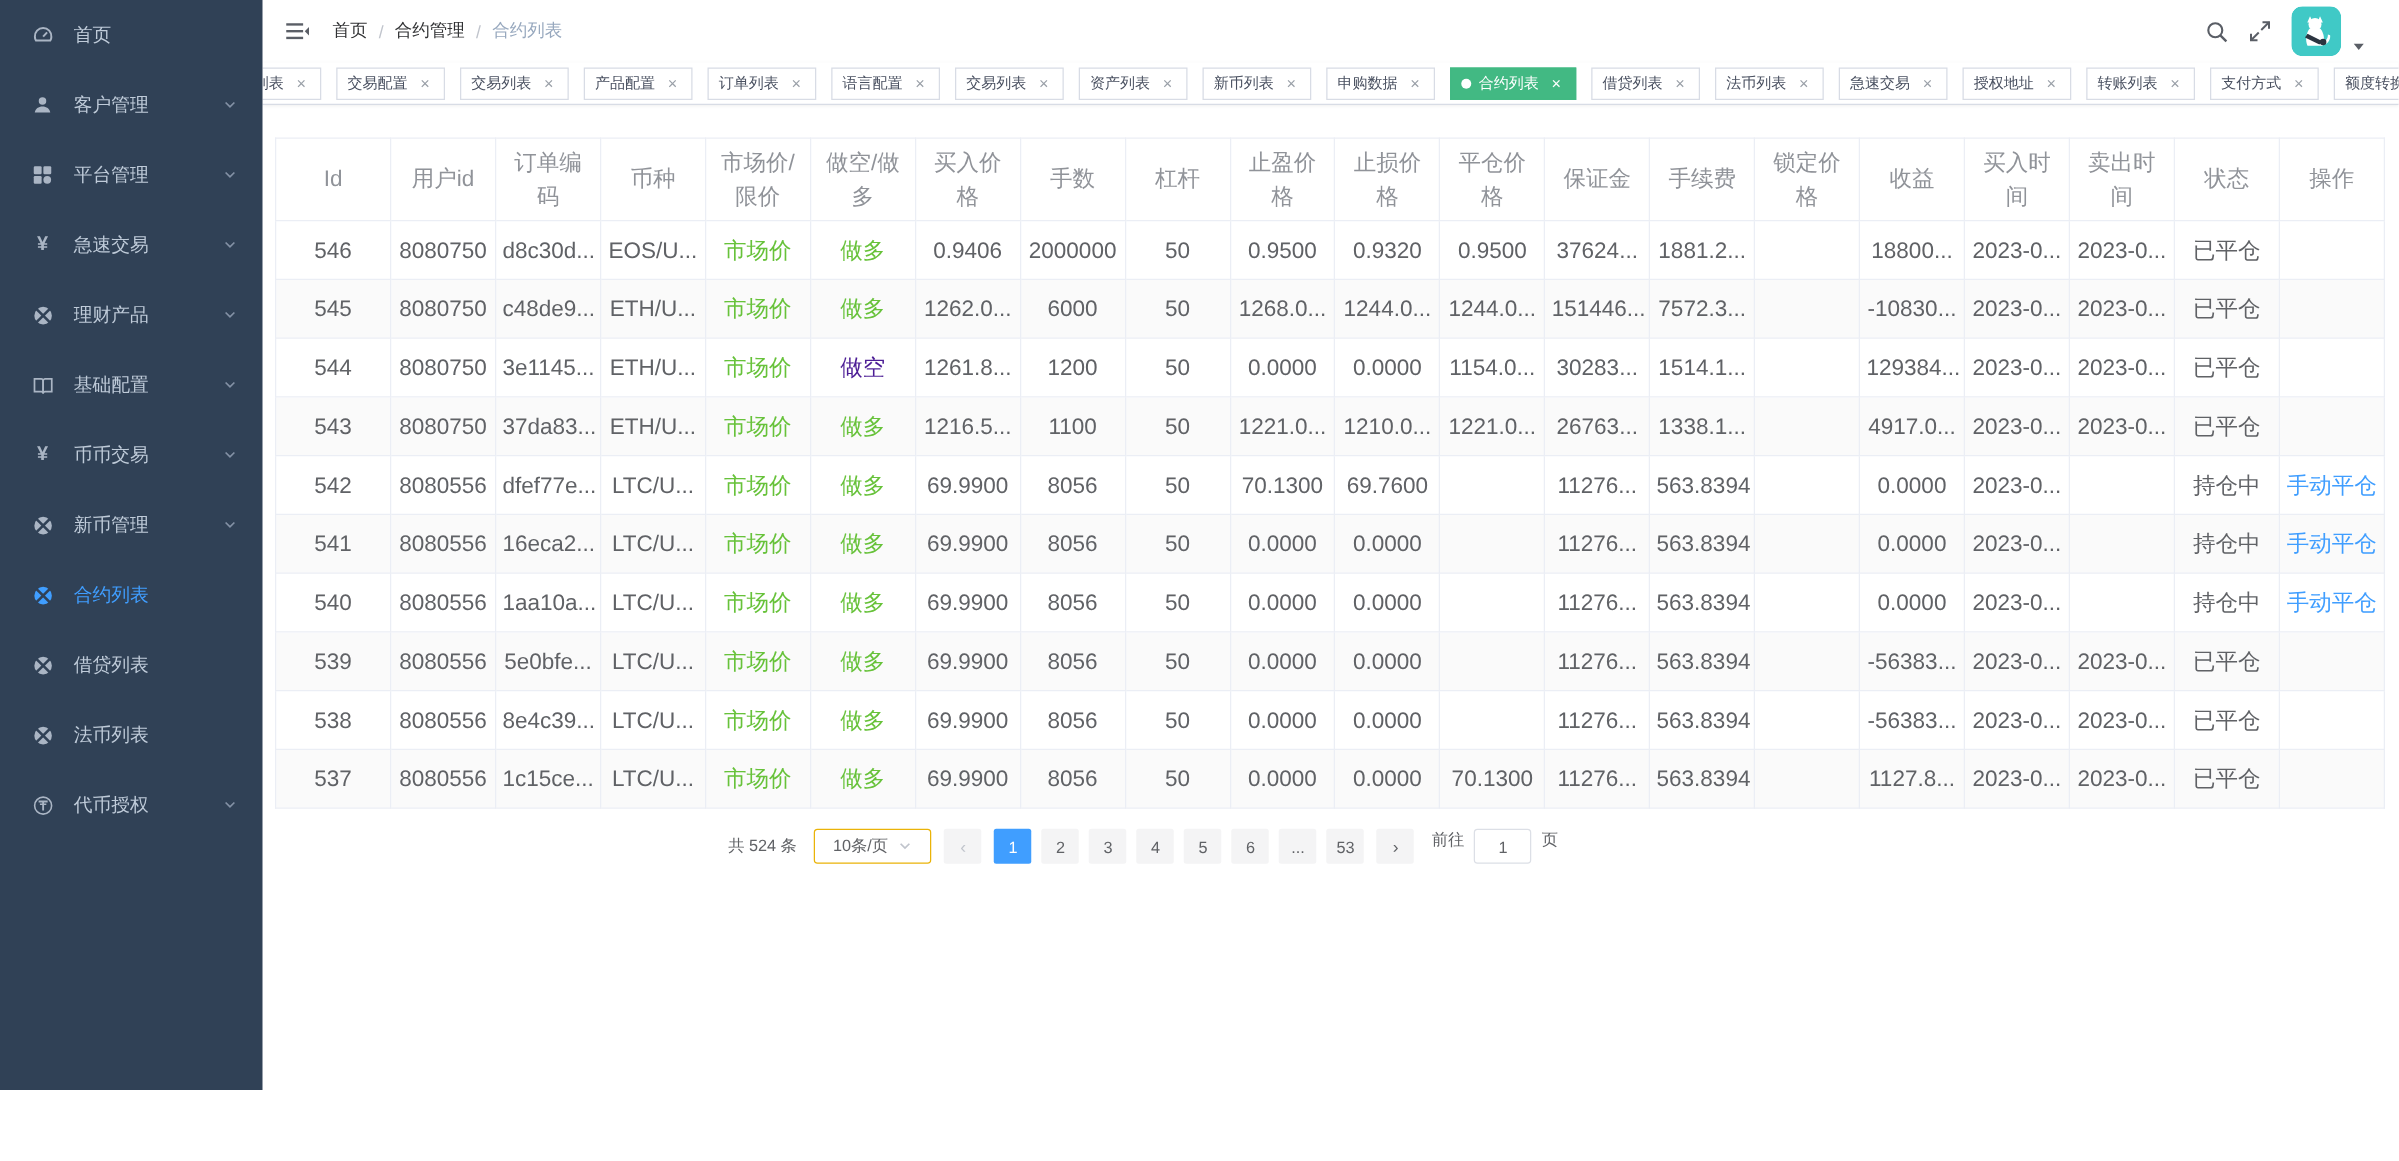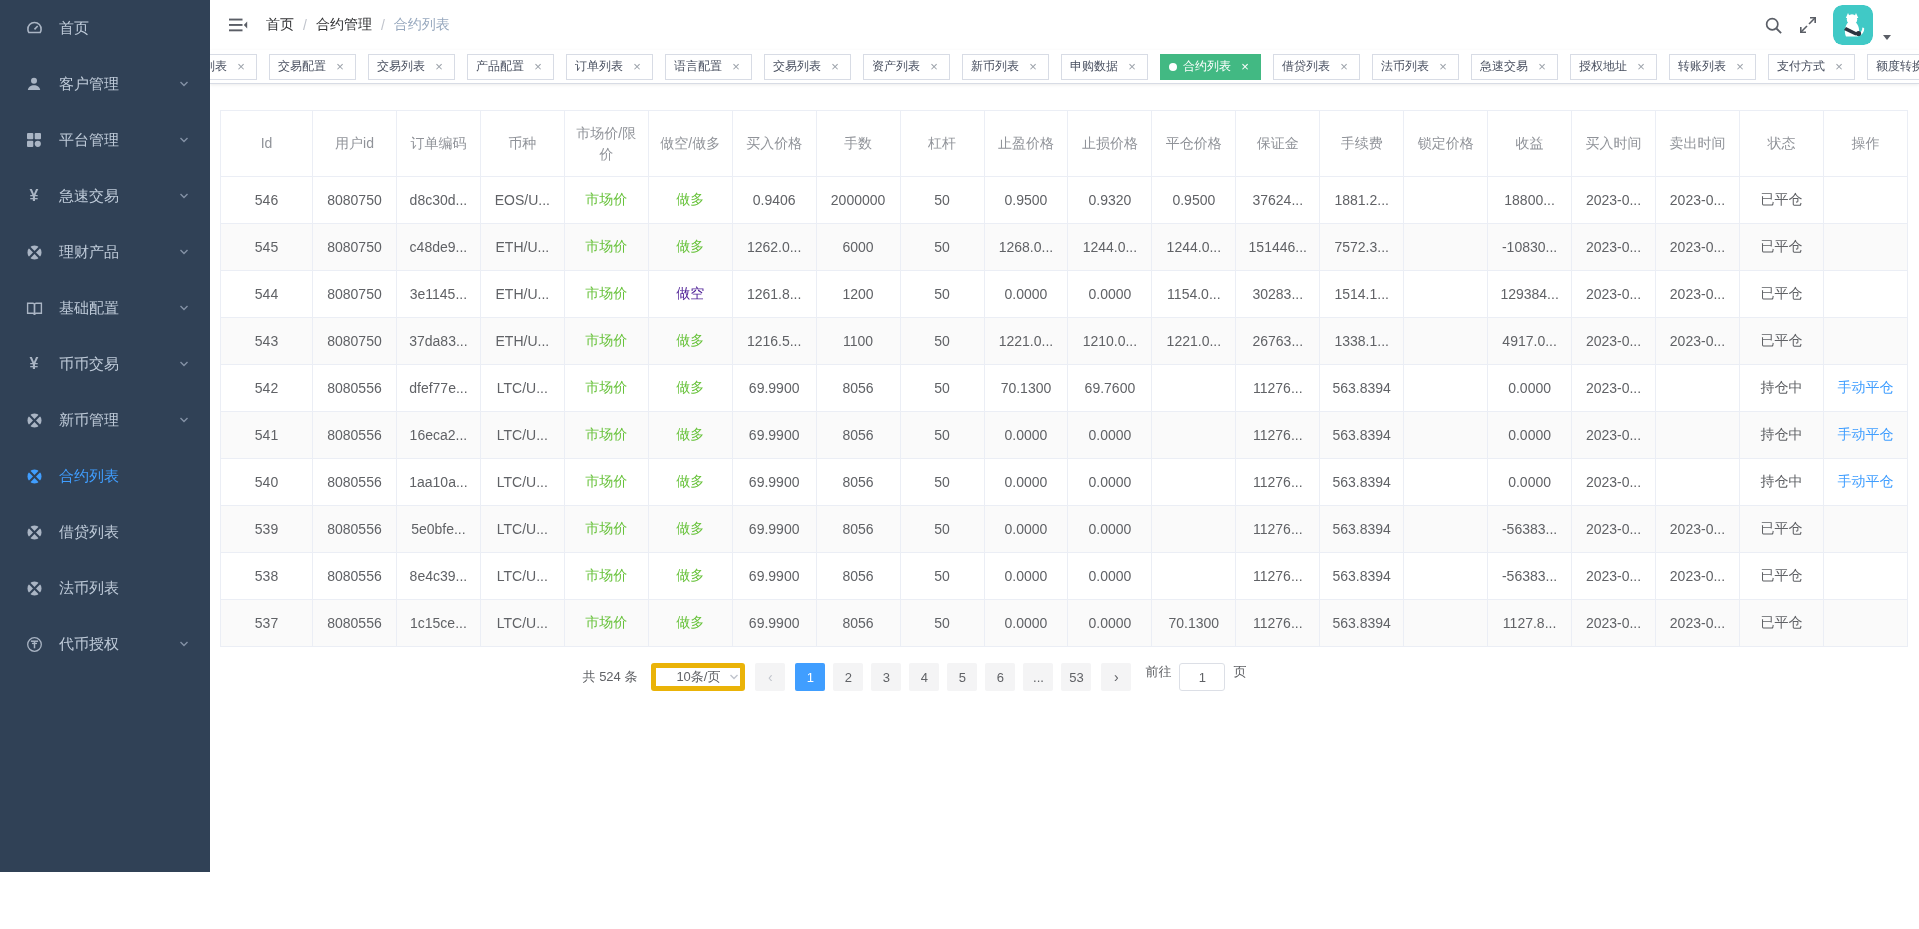--- a/index.html
+++ b/index.html
@@ -43,37 +43,37 @@
   .tag .tag-dot { width:8px; height:8px; border-radius:50%; background:#fff; margin-right:6px; }
   .tag.active { background:#42b983; border-color:#42b983; color:#fff; }
   .tag .tag-close { margin-left:7px; font-size:13px; line-height:1; color:#9aa0a8;
     width:14px; height:14px; display:inline-flex; align-items:center; justify-content:center;
     border-radius:50%; }
   .tag.active .tag-close { color:#fff; }
 
   
   .content { padding:26px 10px 0 10px; }
   table.grid { width:1688px; table-layout:fixed; border-collapse:collapse;
-    font-size:14px; color:#606266; }
+    font-size:18px; color:#606266; }
   table.grid th, table.grid td { border:1px solid #ebeef5; text-align:center;
     overflow:hidden; white-space:nowrap; }
   table.grid th { height:66px; color:#909399; font-weight:400; white-space:normal;
     word-break:break-all; line-height:1.5; padding:0 6px; background:#fff; }
   table.grid td { height:47px; padding:0 5px; background:#fff; }
   table.grid tbody tr:nth-child(even) td { background:#fafafa; }
   td.green, .txt-green { color:#67C23A; }
   td.red, .txt-red { color:#4c1d95; }
   td.link { color:#409EFF; cursor:pointer; }
 
   
   .pagination { margin-top:16px; display:flex; align-items:center; justify-content:center;
     gap:10px; padding-right:300px; font-size:13px; color:#606266; }
   .page-total { margin-right:4px; }
-  .page-size { width:94px; height:28px; border:5px solid #eab308; border-radius:3px;
-    display:inline-flex; align-items:center; justify-content:flex-end; gap:8px;
+  .page-size { width:94px; height:28px; border:1px solid #eab308; border-radius:3px;
+    display:inline-flex; align-items:center; justify-content:center; gap:8px;
     color:#606266; cursor:pointer; background:#fff; }
   .page-size .sel-caret { color:#c0c4cc; display:inline-flex; }
   .pg-btn { min-width:30px; height:28px; padding:0 4px; background:#f4f4f5; border:none;
     border-radius:2px; color:#606266; font-size:13px; display:inline-flex; align-items:center;
     justify-content:center; cursor:pointer; }
   .pg-btn.arrow { color:#606266; font-size:14px; }
   .pg-btn.arrow.disabled { color:#c0c4cc; cursor:default; }
   .pg-btn.active { background:#409EFF; color:#fff; }
   .pg-pages { display:inline-flex; gap:8px; }
   .goto { display:inline-flex; gap:8px; margin-left:4px; }

